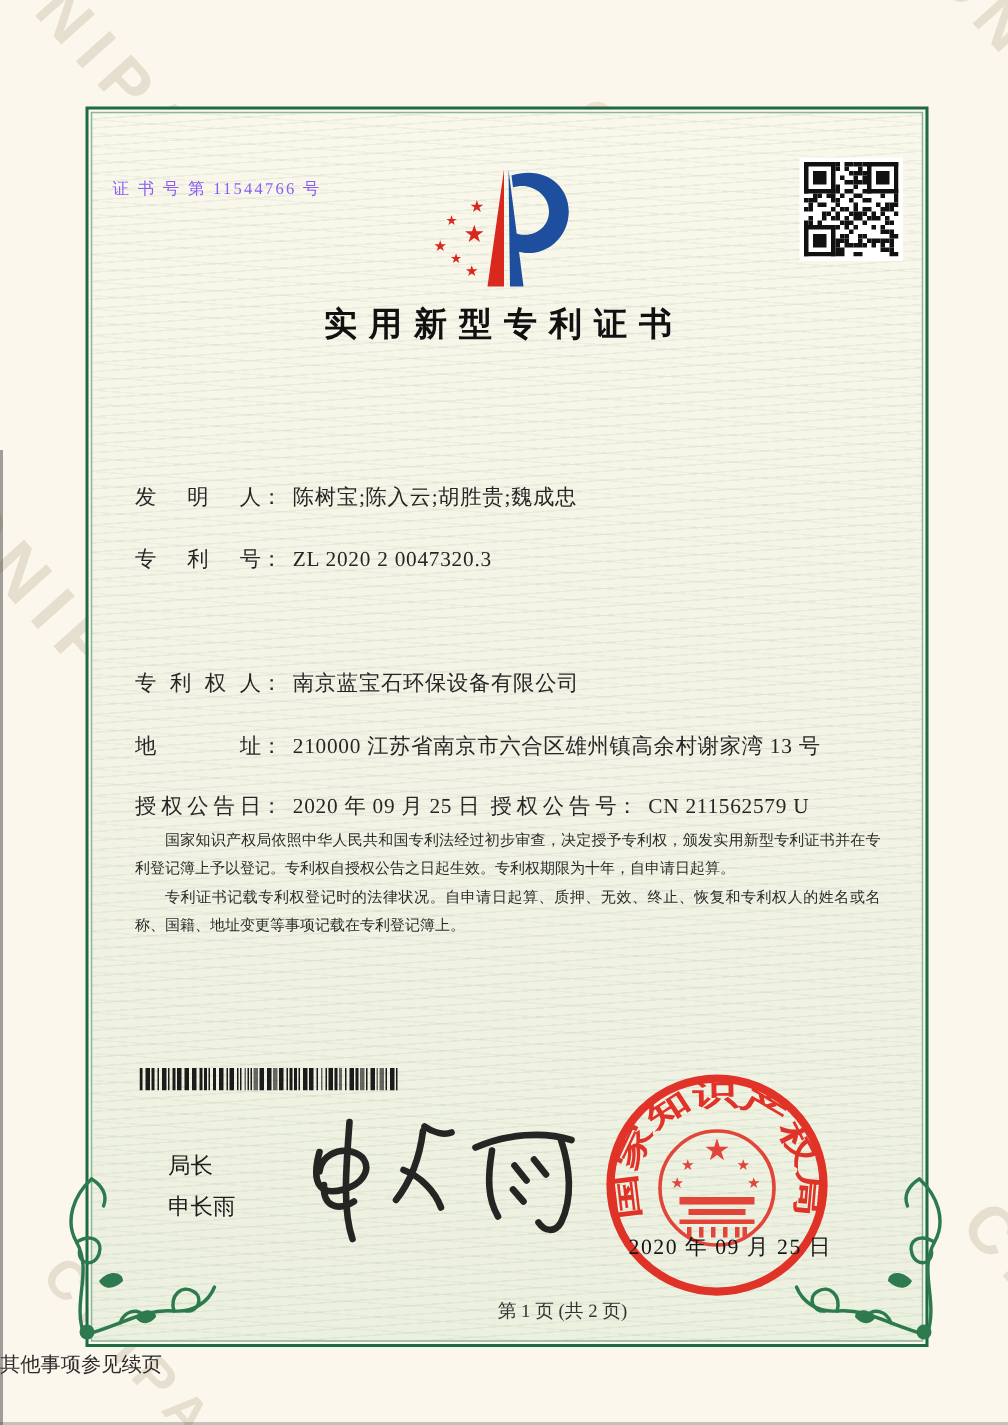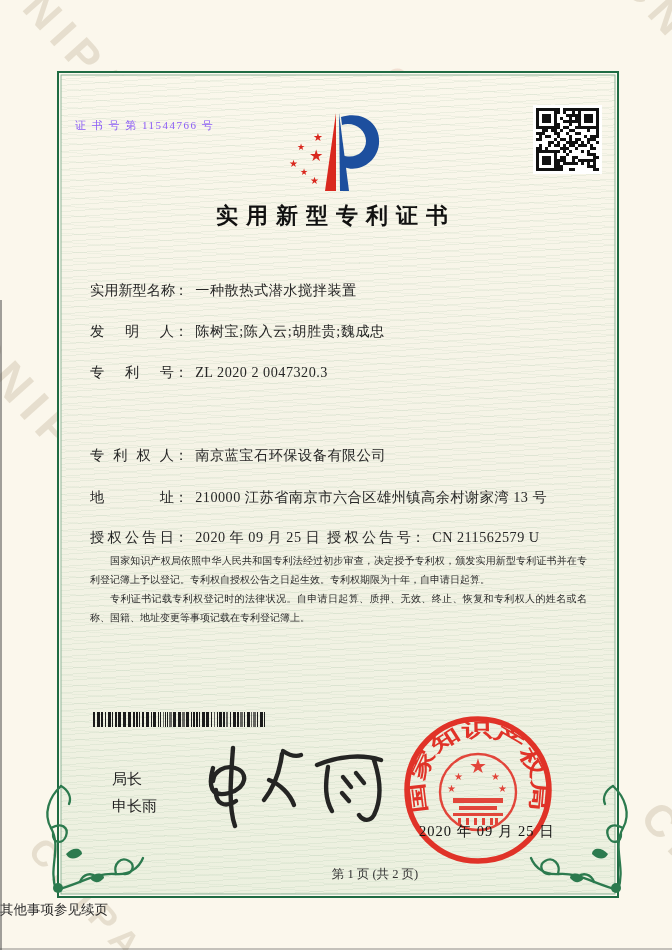--- a/index.html
+++ b/index.html
@@ -33,21 +33,21 @@
          font-size:22px;font-weight:bold;letter-spacing:8px;color:#111;}
   .row{position:absolute;left:90px;width:510px;font-size:14.2px;color:#262626;white-space:nowrap;}
   .flabel{display:inline-block;width:84px;text-align:justify;text-align-last:justify;vertical-align:bottom;}
   .fcolon{display:inline-block;margin-right:7px;}
   .fvalue{letter-spacing:0.5px;}
   .g2{position:absolute;left:237px;top:0;white-space:nowrap;}
   .paras{position:absolute;left:90px;top:551px;width:497px;font-size:10px;line-height:19px;
          text-align:justify;color:#2b2b2b;}
   .paras p{margin:0;text-indent:2em;}
   .signoff{position:absolute;left:112px;top:765px;font-size:15px;line-height:27px;
-           font-family:Liberation Sans, sans-serif;color:#1d1d1d;}
+           font-family:Liberation Mono, monospace;color:#1d1d1d;}
   .seal-date{position:absolute;left:419px;top:822px;font-size:14.5px;letter-spacing:1px;color:#151515;z-index:6;}
   .page-info{position:absolute;left:0;top:866px;width:672px;text-align:center;font-size:12.5px;color:#333;padding-left:39px;}
   .note{position:absolute;left:0;top:901px;width:672px;text-align:left;font-size:13.5px;color:#2b2b2b;}
   
   .logo{position:absolute;left:285px;top:103px;z-index:2;}
   .qr{position:absolute;left:533px;top:105px;background:#fff;padding:3px;z-index:2;}
   .barcode{position:absolute;left:93px;top:712px;z-index:2;}
   .signature{position:absolute;left:195px;top:736px;z-index:3;}
   .seal{position:absolute;left:398px;top:710px;z-index:5;opacity:0.93;}
   .ornament{position:absolute;z-index:4;}
@@ -242,23 +242,20 @@
         <rect x="24" y="60" width="3" height="3"></rect>
         <rect x="33" y="60" width="3" height="3"></rect>
         <rect x="36" y="60" width="3" height="3"></rect>
         <rect x="57" y="60" width="3" height="3"></rect>
         <rect x="60" y="60" width="3" height="3"></rect>
       </g>
   </svg>
 
   <div class="title">实用新型专利证书</div>
 
-  <div class="row" style="top:281px;">
-    <span class="flabel">实用新型名称</span><span class="fcolon">：</span><span class="fvalue">一种散热式潜水搅拌装置</span>
-  </div>
   <div class="row" style="top:322px;">
     <span class="flabel">发明人</span><span class="fcolon">：</span><span class="fvalue">陈树宝;陈入云;胡胜贵;魏成忠</span>
   </div>
   <div class="row" style="top:363px;">
     <span class="flabel">专利号</span><span class="fcolon">：</span><span class="fvalue">ZL 2020 2 0047320.3</span>
   </div>
   <div class="row" style="top:446px;">
     <span class="flabel">专利权人</span><span class="fcolon">：</span><span class="fvalue">南京蓝宝石环保设备有限公司</span>
   </div>
   <div class="row" style="top:488px;">

